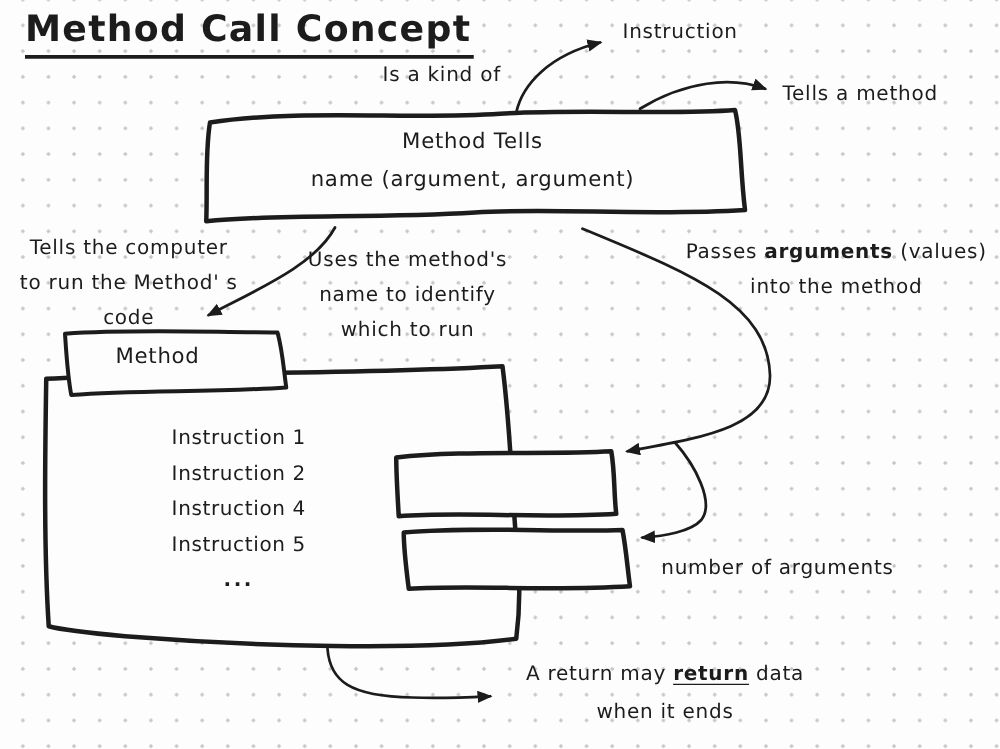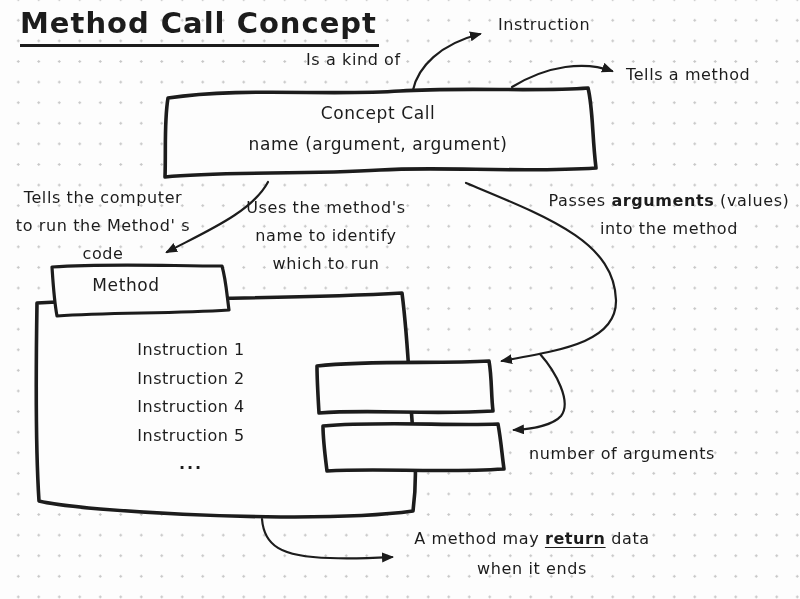--- a/index.html
+++ b/index.html
@@ -87,21 +87,21 @@
 
     <path d="M 262,519 C 264,545 280,557 330,558 C 353,559 372,558 392,557" fill="none" stroke="#1c1c1c" stroke-width="2.2" marker-end="url(#ah)"></path>
   </svg>
 
   <div class="title">Method Call Concept</div>
 
   <div class="txt" style="left:306px;top:46px;">Is a kind of</div>
   <div class="txt" style="left:498px;top:11px;">Instruction</div>
   <div class="txt" style="left:626px;top:61px;">Tells a method</div>
 
-  <div class="box-label" style="left:163px;top:103px;width:430px;">Concept Call</div>
+  <div class="box-label" style="left:163px;top:103px;width:430px;">Method Tells</div>
   <div class="box-label" style="left:163px;top:134px;width:430px;">name (argument, argument)</div>
 
   <div class="txt center" style="left:0px;top:184px;width:206px;">
     <div>Tells the computer</div>
     <div>to run the Method' s</div>
     <div>code</div>
   </div>
 
   <div class="txt center" style="left:236px;top:194px;width:180px;">
     <div>Uses the method's</div>
@@ -122,17 +122,17 @@
     <div>Instruction 4</div>
     <div>Instruction 5</div>
     <div class="dots">...</div>
   </div>
 
   <div class="txt center" style="left:505px;top:440px;width:234px;">
     <div>number of arguments</div>
   </div>
 
   <div class="txt center" style="left:402px;top:524px;width:260px;line-height:30px;">
-    <div><span>A method may </span><span class="bu">return</span><span> data</span></div>
+    <div><span>A return may </span><span class="bu">return</span><span> data</span></div>
     <div>when it ends</div>
   </div>
 
 </div>
 
 </body></html>

